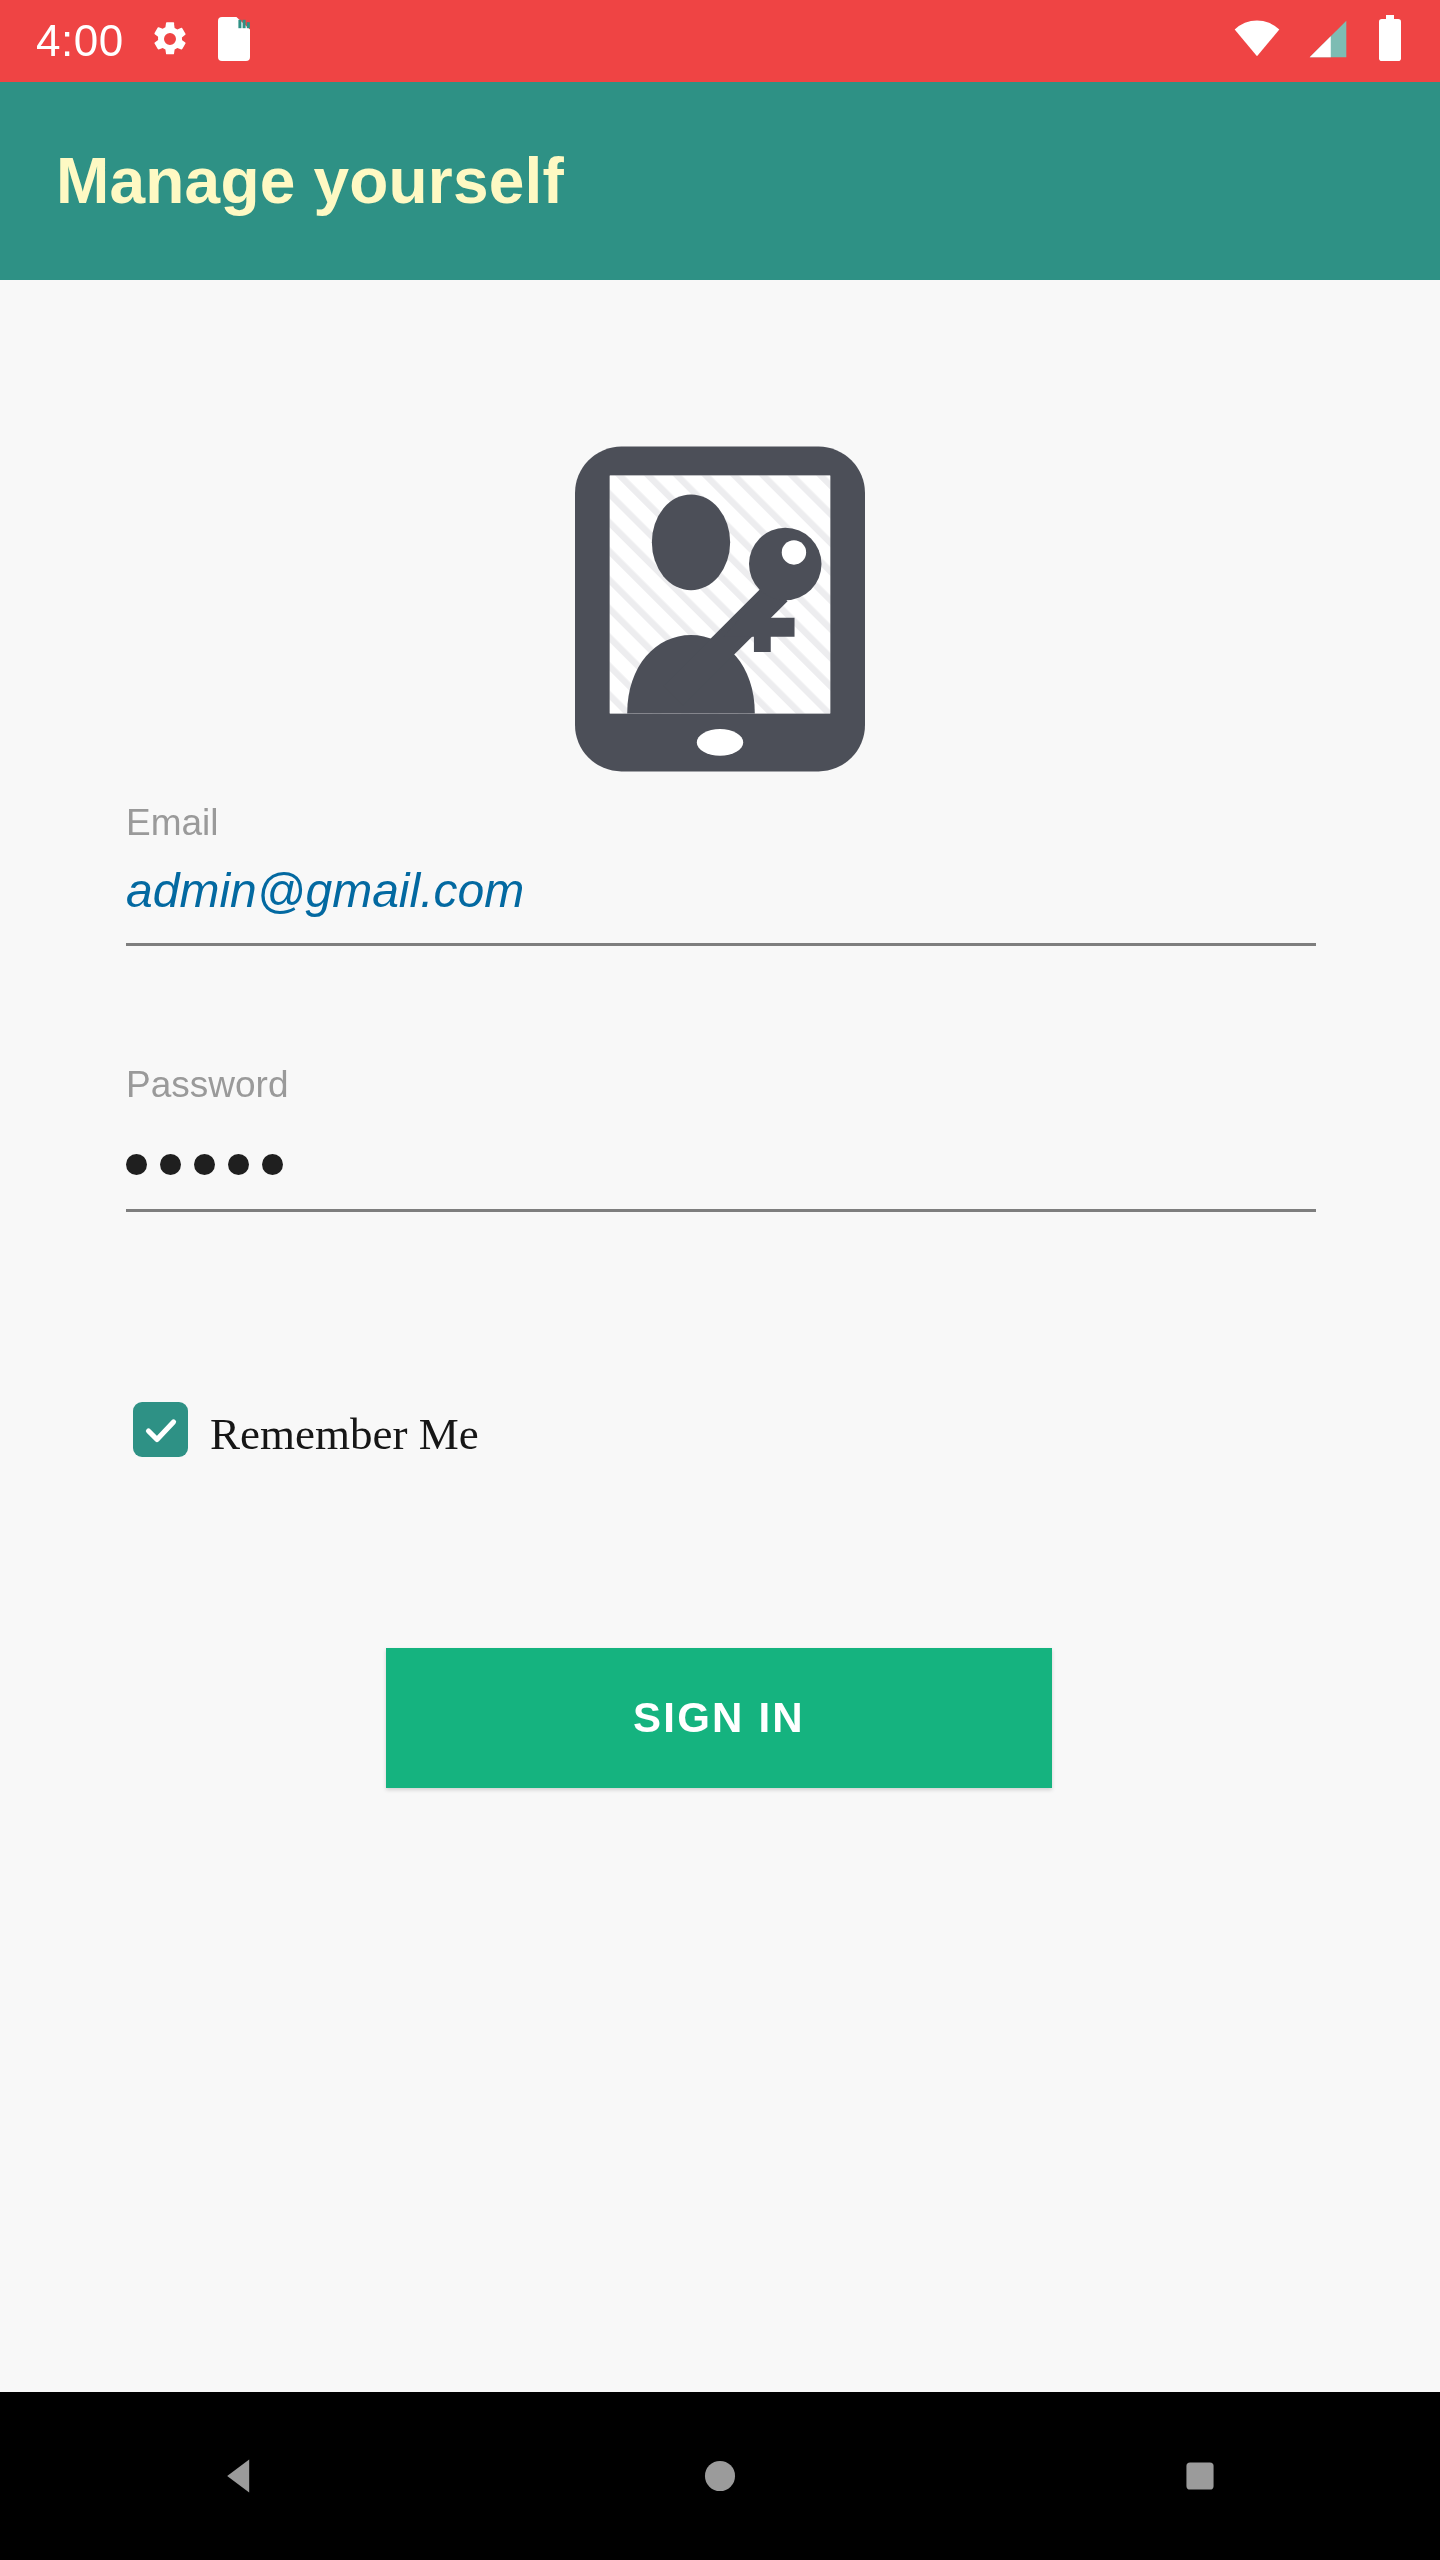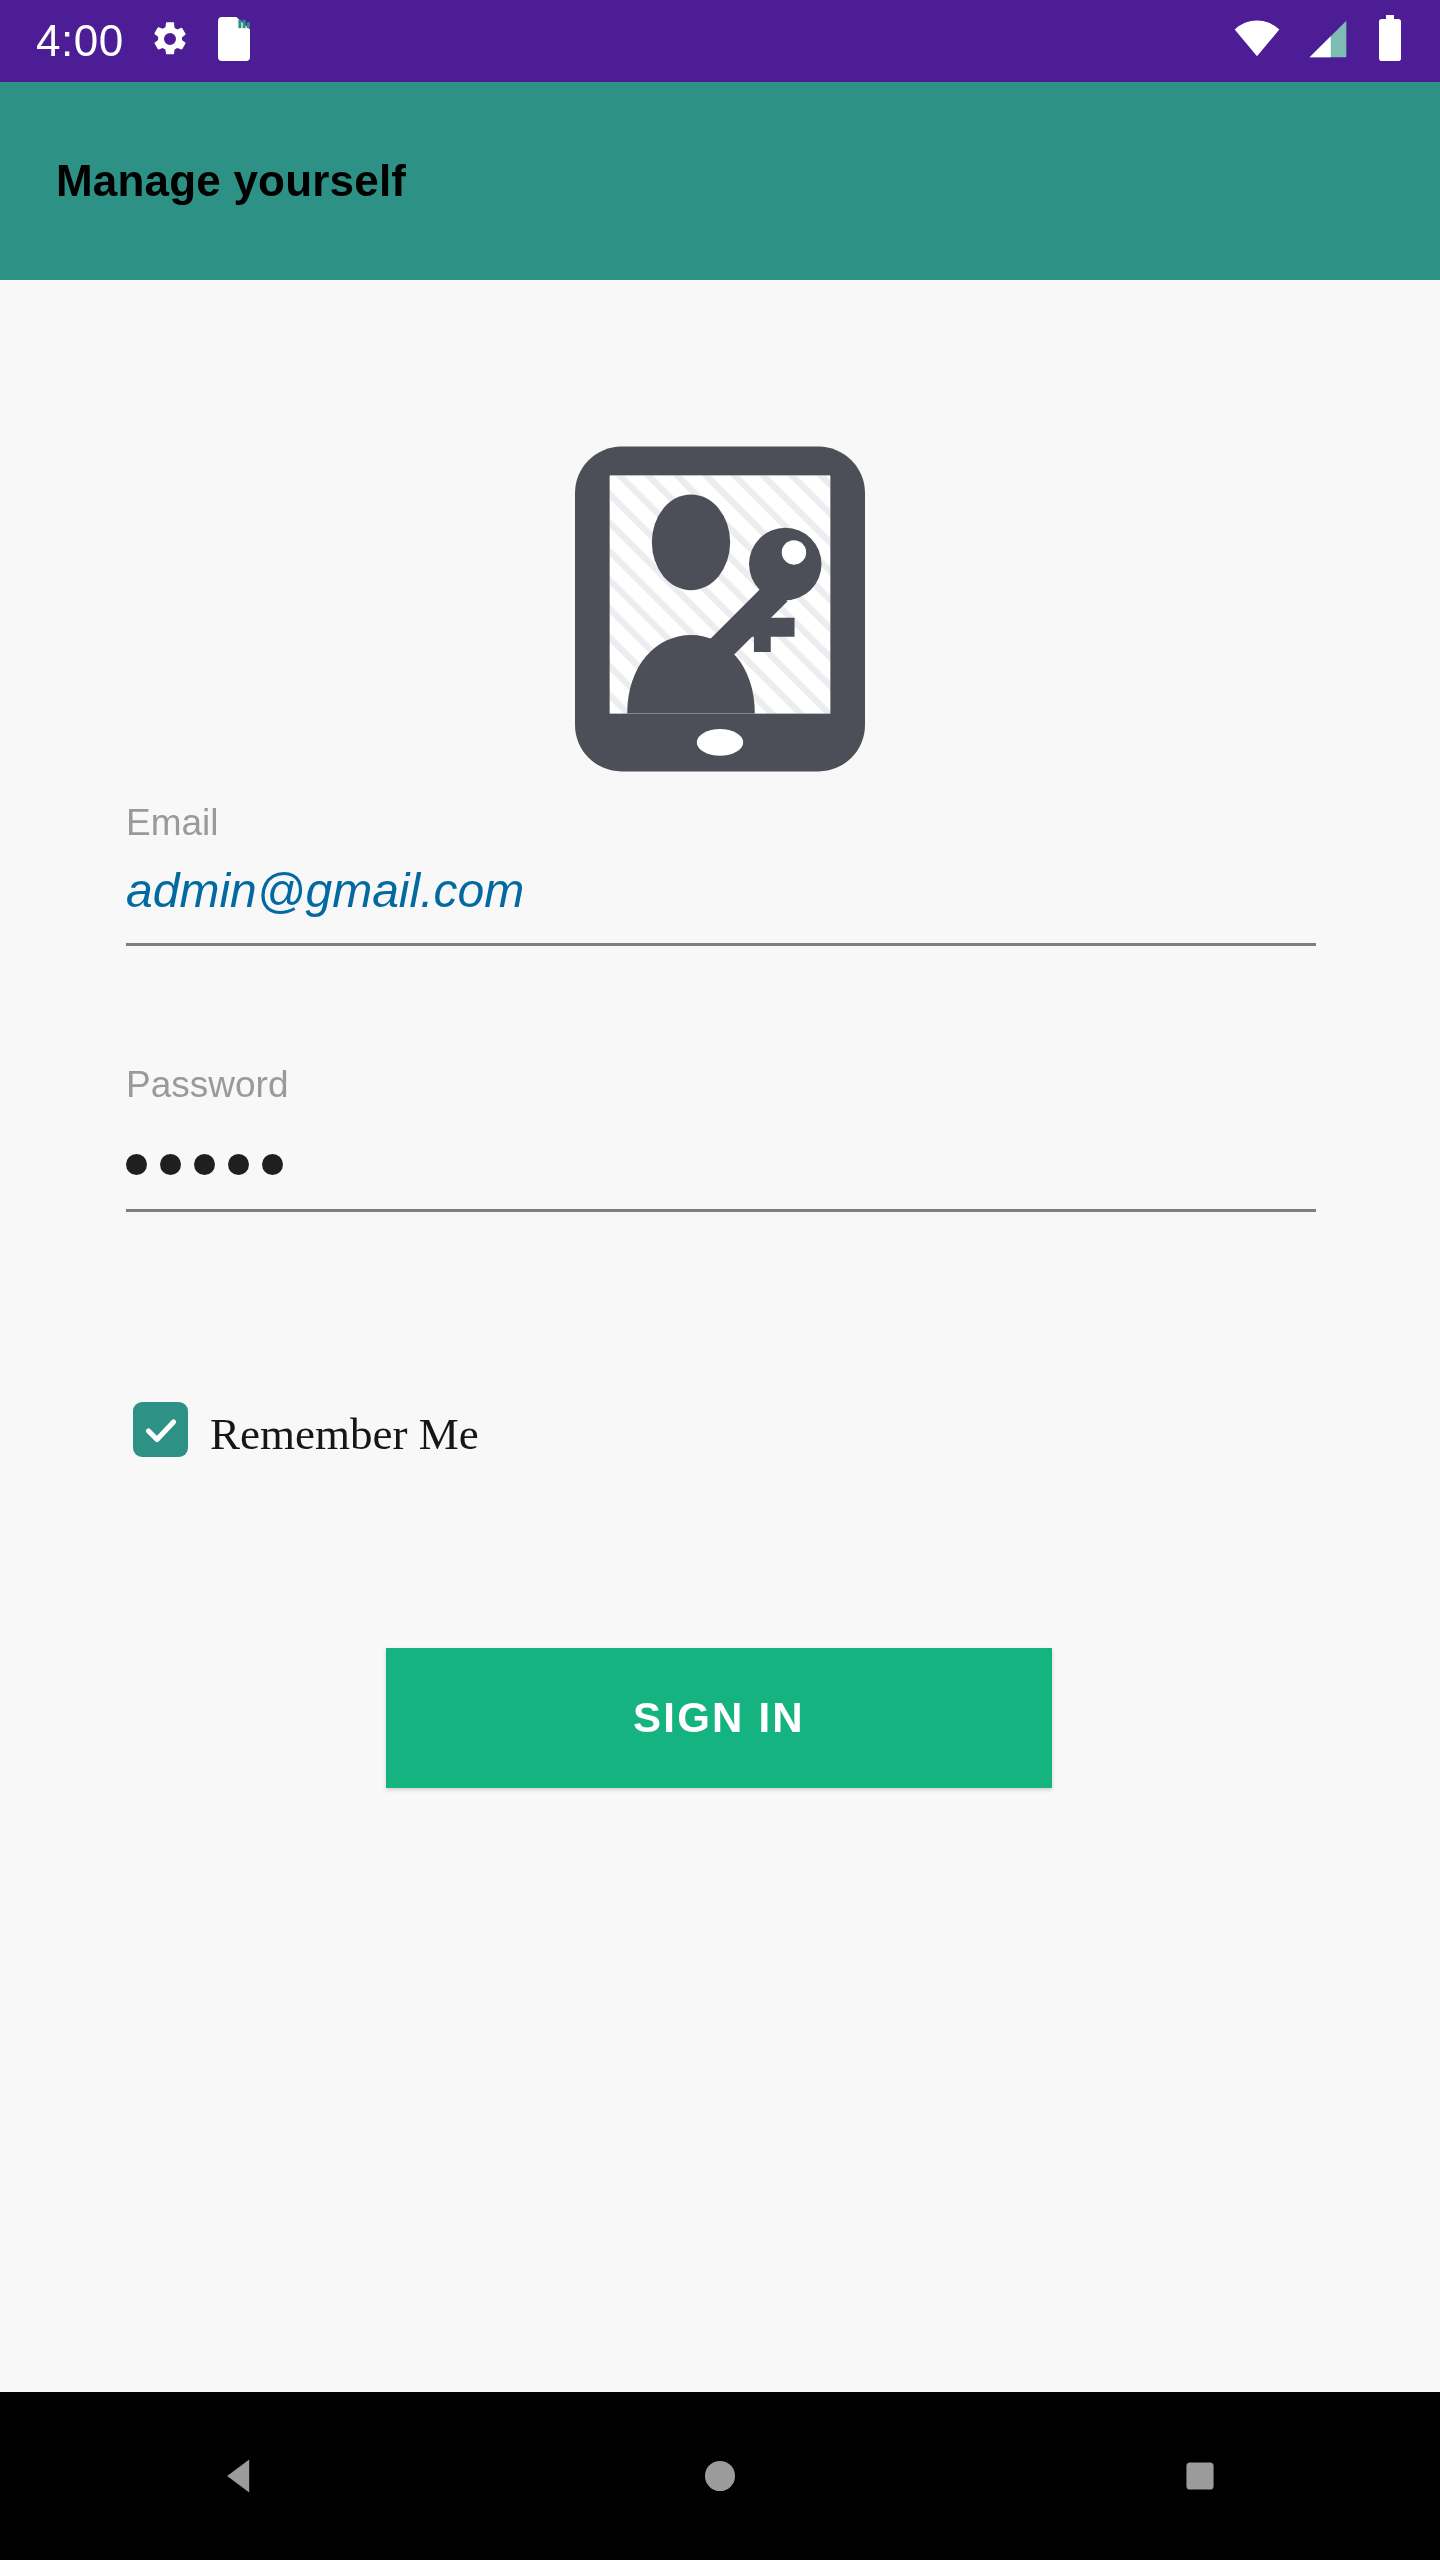--- a/index.html
+++ b/index.html
@@ -18,21 +18,21 @@
     height:2560px;
     background:#f8f8f8;
   }
 
   
   .status-bar {
     position:absolute;
     top:0; left:0;
     width:1440px;
     height:82px;
-    background:#4c1d95;
+    background:#ef4444;
     display:flex;
     align-items:center;
     padding:0 36px;
   }
   .status-left {
     display:flex;
     align-items:center;
     gap:26px;
   }
   .status-clock {
@@ -54,22 +54,22 @@
     position:absolute;
     top:82px; left:0;
     width:1440px;
     height:198px;
     background:#2e9185;
     display:flex;
     align-items:center;
     padding-left:56px;
   }
   .app-title {
-    color:#000000;
-    font-size:44px;
+    color:#fef9c3;
+    font-size:64px;
     font-weight:bold;
     letter-spacing:0.2px;
   }
 
   
   .content {
     position:absolute;
     top:280px; left:0;
     width:1440px;
     height:2428px;

